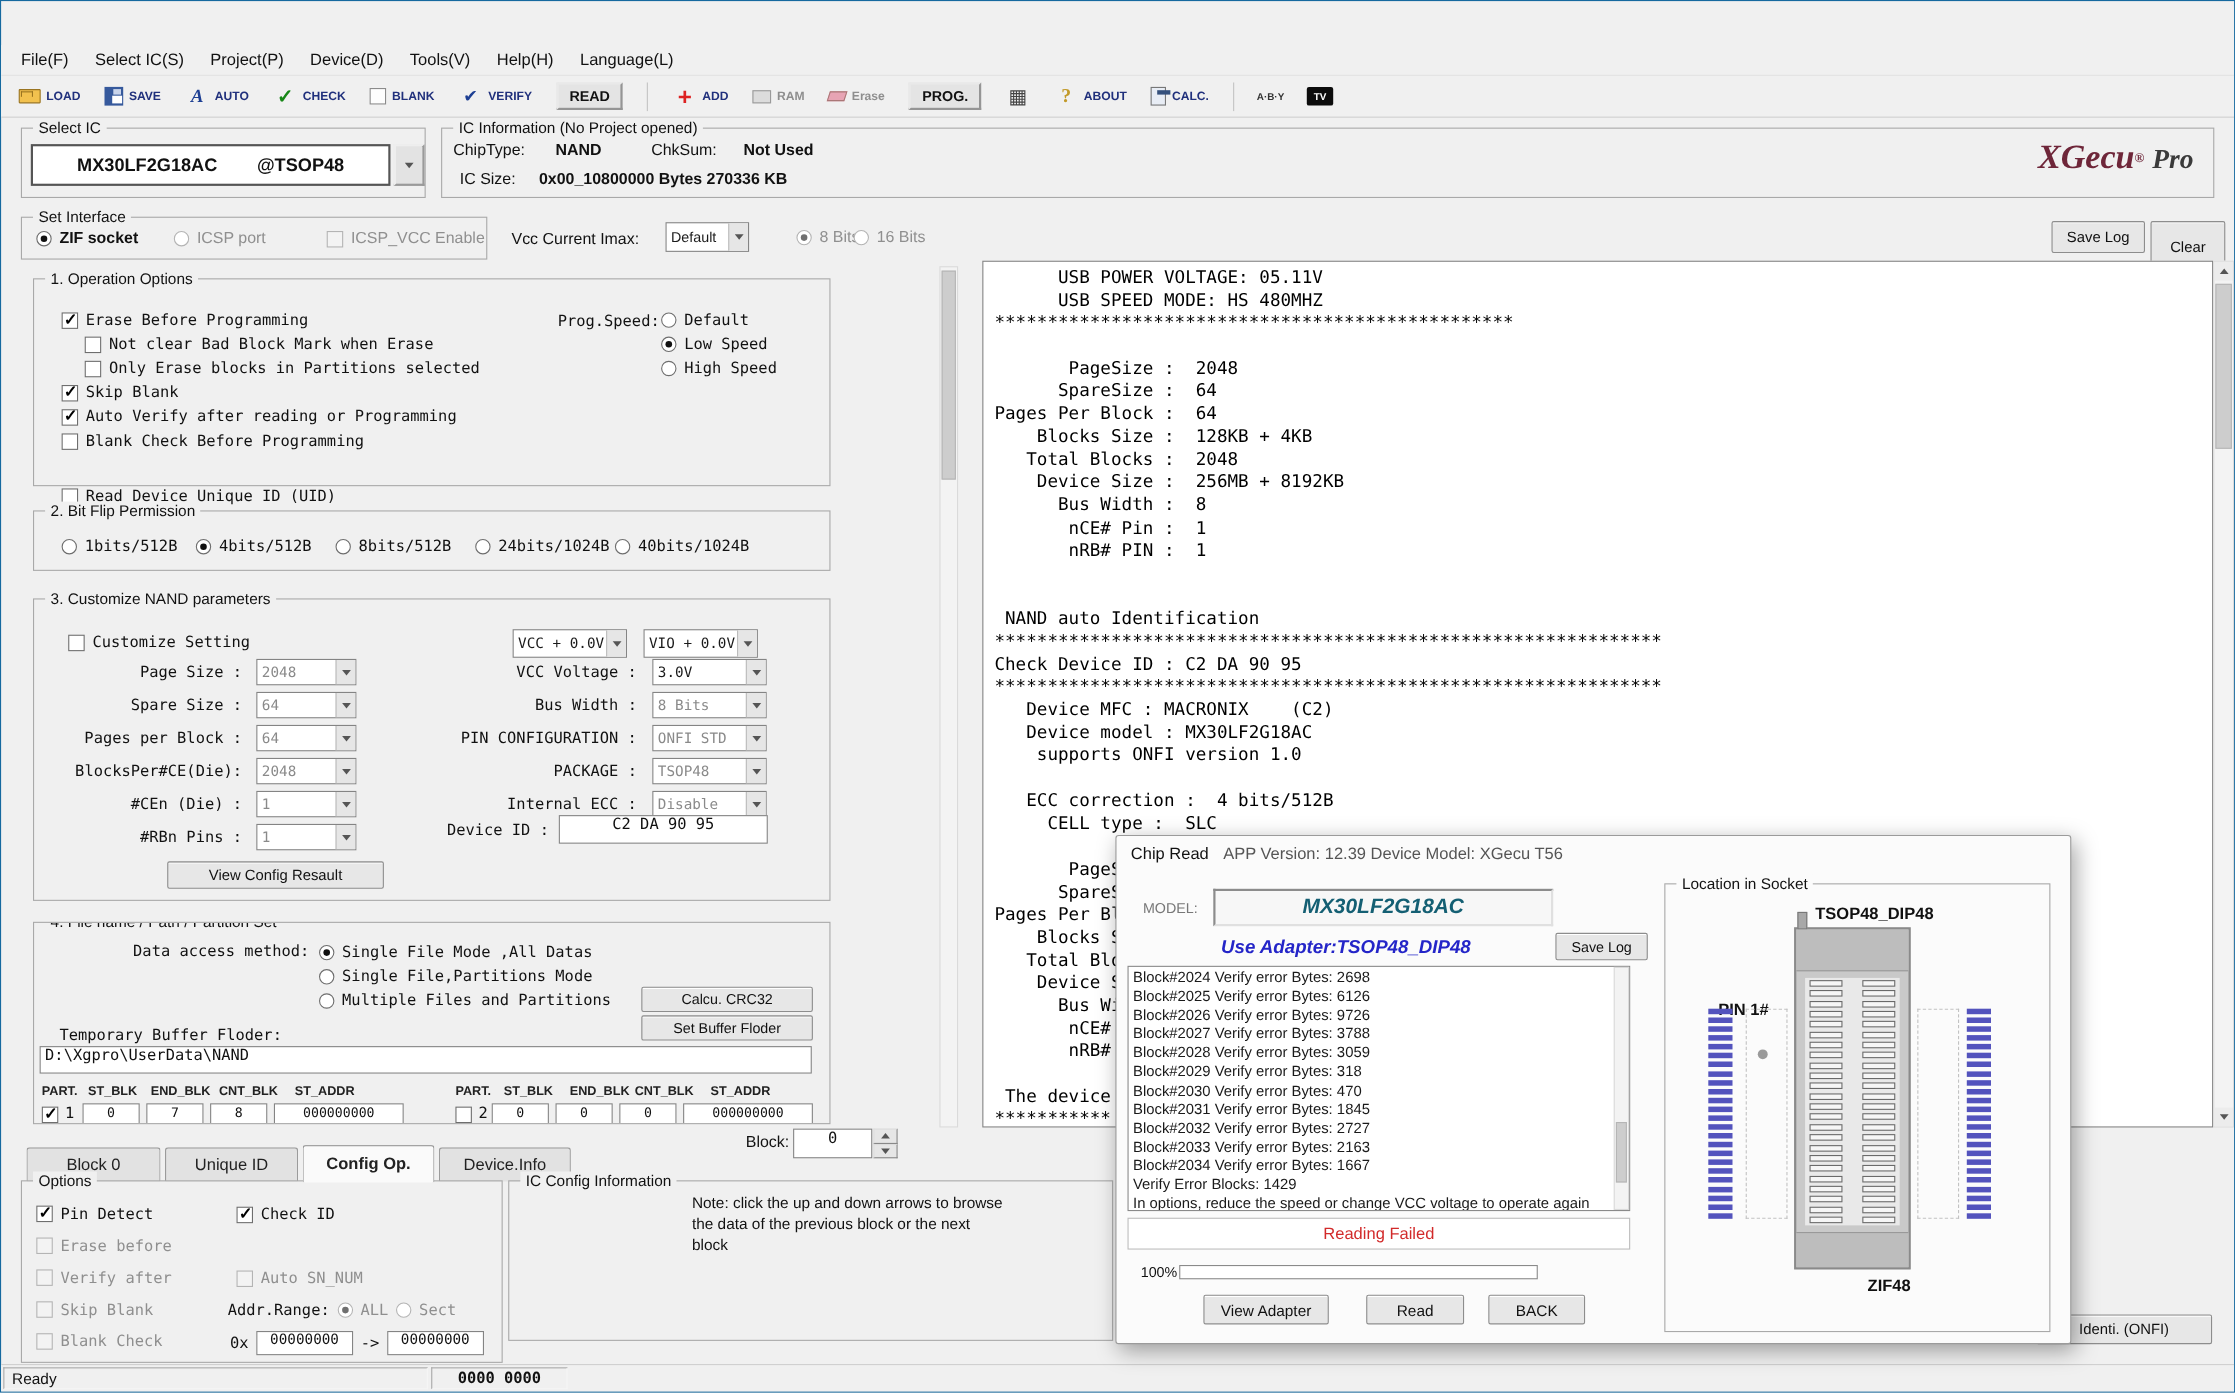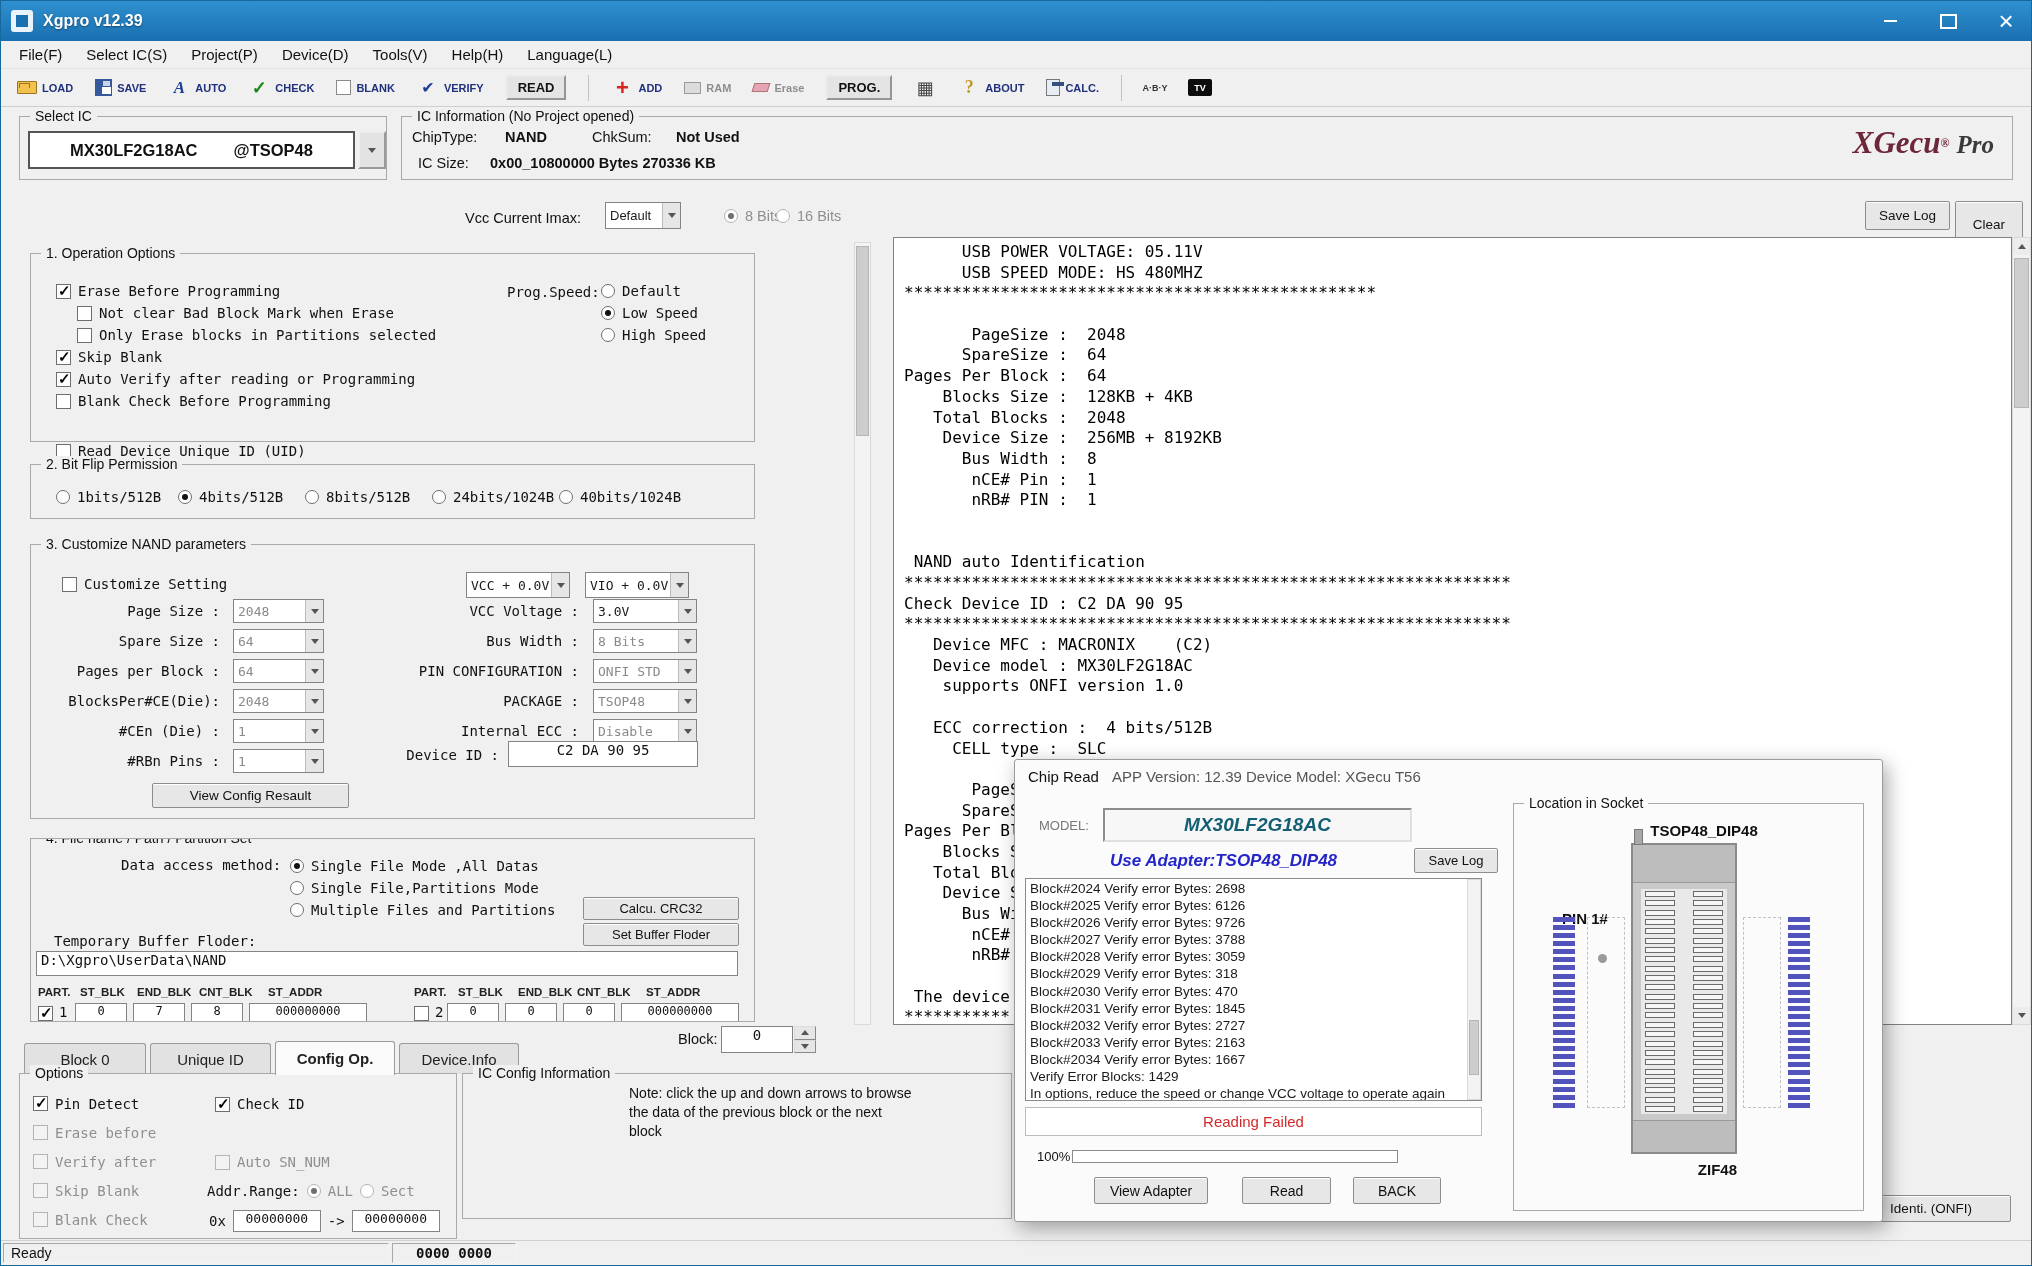--- a/index.html
+++ b/index.html
@@ -154,29 +154,20 @@
   .scount { font:bold 14px "DejaVu Sans Mono",monospace; justify-content:center; }
 
   .note { font-size:14px; line-height:19px; }
   .identi { position:absolute; left:1850px; top:1194px; width:160px; height:27px; z-index:10; }
 </style>
 </head>
 <body>
 
 <div id="win">
 
-  <div class="titlebar">
-    <span class="title-icon"></span>
-    <span class="title-text">Xgpro v12.39</span>
-    <div class="win-btns">
-      <span class="win-btn wb-min"></span>
-      <span class="win-btn wb-max"></span>
-      <span class="win-btn wb-close"></span>
-    </div>
-  </div>
 
   <div class="menubar" id="menubar">
       <div class="menu-item">File(F)</div>
       <div class="menu-item">Select IC(S)</div>
       <div class="menu-item">Project(P)</div>
       <div class="menu-item">Device(D)</div>
       <div class="menu-item">Tools(V)</div>
       <div class="menu-item">Help(H)</div>
       <div class="menu-item">Language(L)</div>
     </div>
@@ -257,20 +248,35 @@
     <span class="lbl bold" style="position:absolute;left:103px;top:12px">NAND</span>
     <span class="lbl" style="position:absolute;left:190px;top:12px">ChkSum:</span>
     <span class="lbl bold" style="position:absolute;left:274px;top:12px">Not Used</span>
     <span class="lbl" style="position:absolute;left:16px;top:38px">IC Size:</span>
     <span class="lbl bold" style="position:absolute;left:88px;top:38px">0x00_10800000 Bytes 270336 KB</span>
     <div class="brand" style="position:absolute;right:18px;top:8px">
       <span class="b-name">XGecu</span><span class="b-reg">®</span><span class="b-pro">Pro</span>
     </div>
   </div>
 
+  <div class="group" style="left:18px;top:196px;width:424px;height:39px">
+    <span class="gtitle">Set Interface</span>
+    <div class="optrow" style="position:absolute;left:13px;top:8px">
+      <span class="rb selected"></span>
+      <span class="lbl bold">ZIF socket</span>
+    </div>
+    <div class="optrow" style="position:absolute;left:138px;top:8px">
+      <span class="rb disabled"></span>
+      <span class="lbl dis">ICSP port</span>
+    </div>
+    <div class="optrow" style="position:absolute;left:277px;top:8px">
+      <span class="cb disabled"></span>
+      <span class="lbl dis">ICSP_VCC Enable</span>
+    </div>
+  </div>
   <span class="lbl" style="position:absolute;left:464px;top:209px">Vcc Current Imax:</span>
   <span class="combo" style="position:absolute;left:604px;top:201px;width:76px;height:27px">
     <span class="cv" style="font-family:'Liberation Sans',sans-serif">Default</span>
     <span class="cb2">
         <i class="tri"></i>
       </span>
   </span>
   <div class="optrow" style="position:absolute;left:723px;top:204px">
     <span class="rb selected disabled"></span>
     <span class="lbl dis">8 Bits</span>

